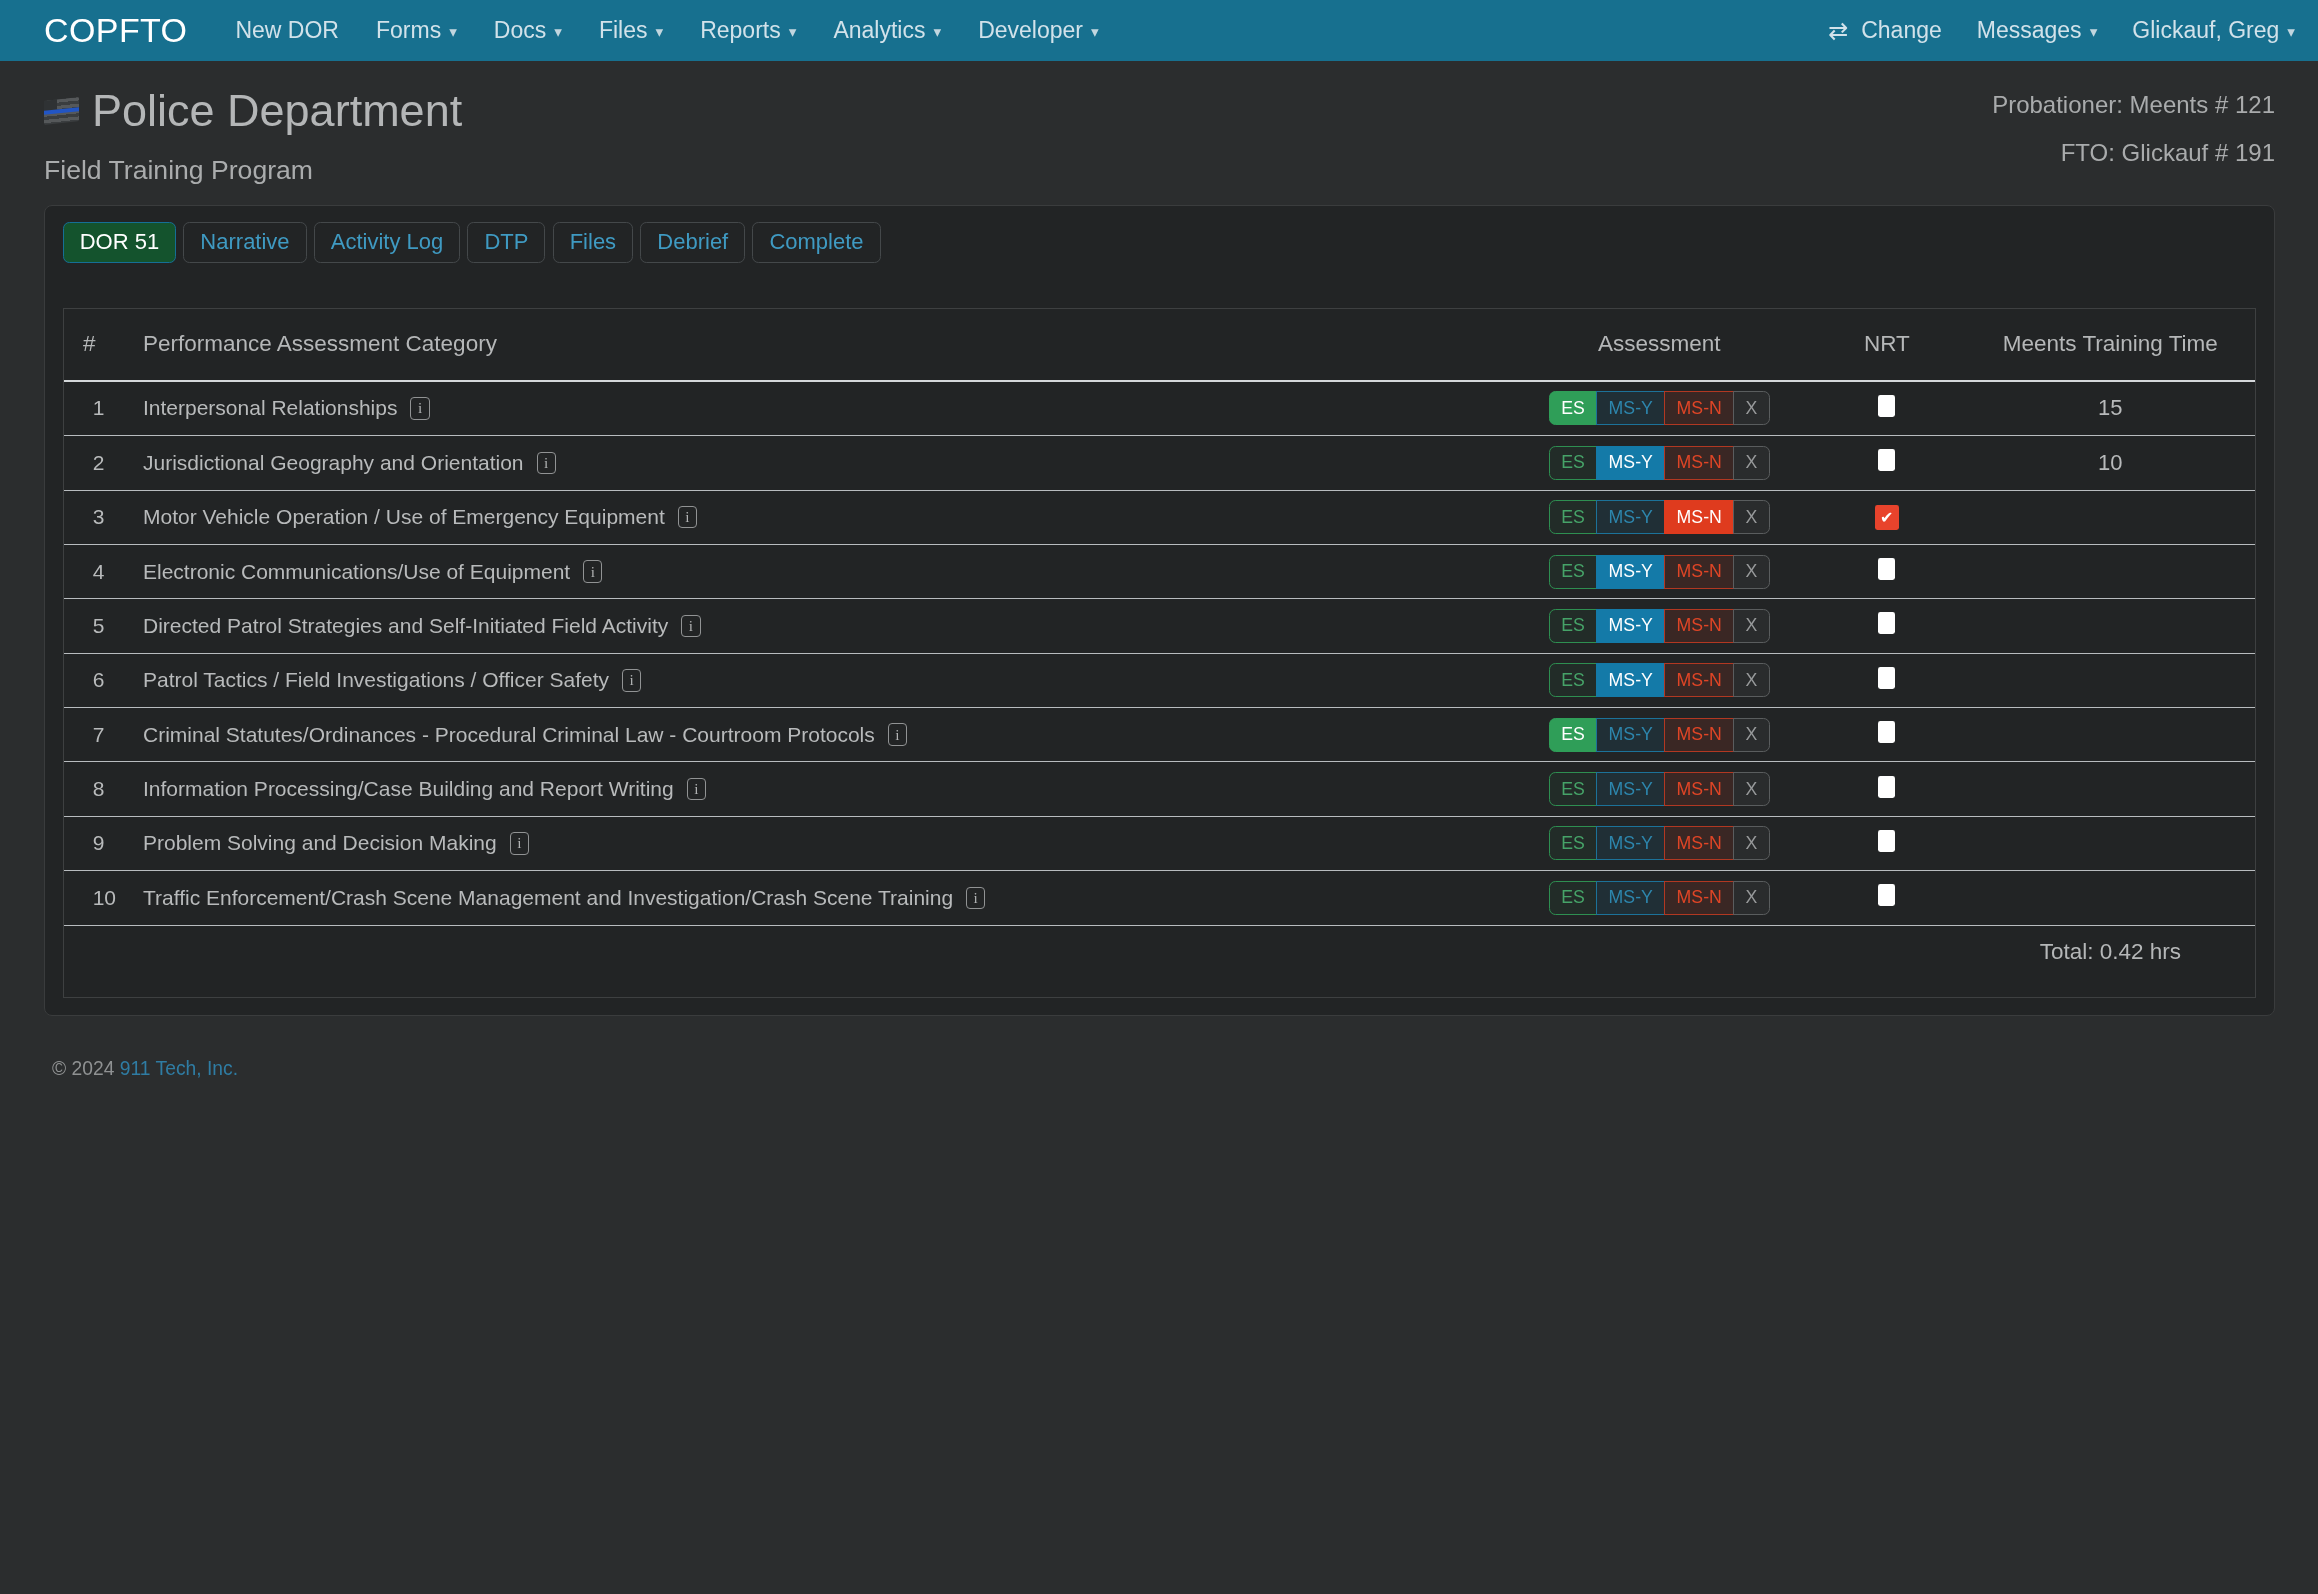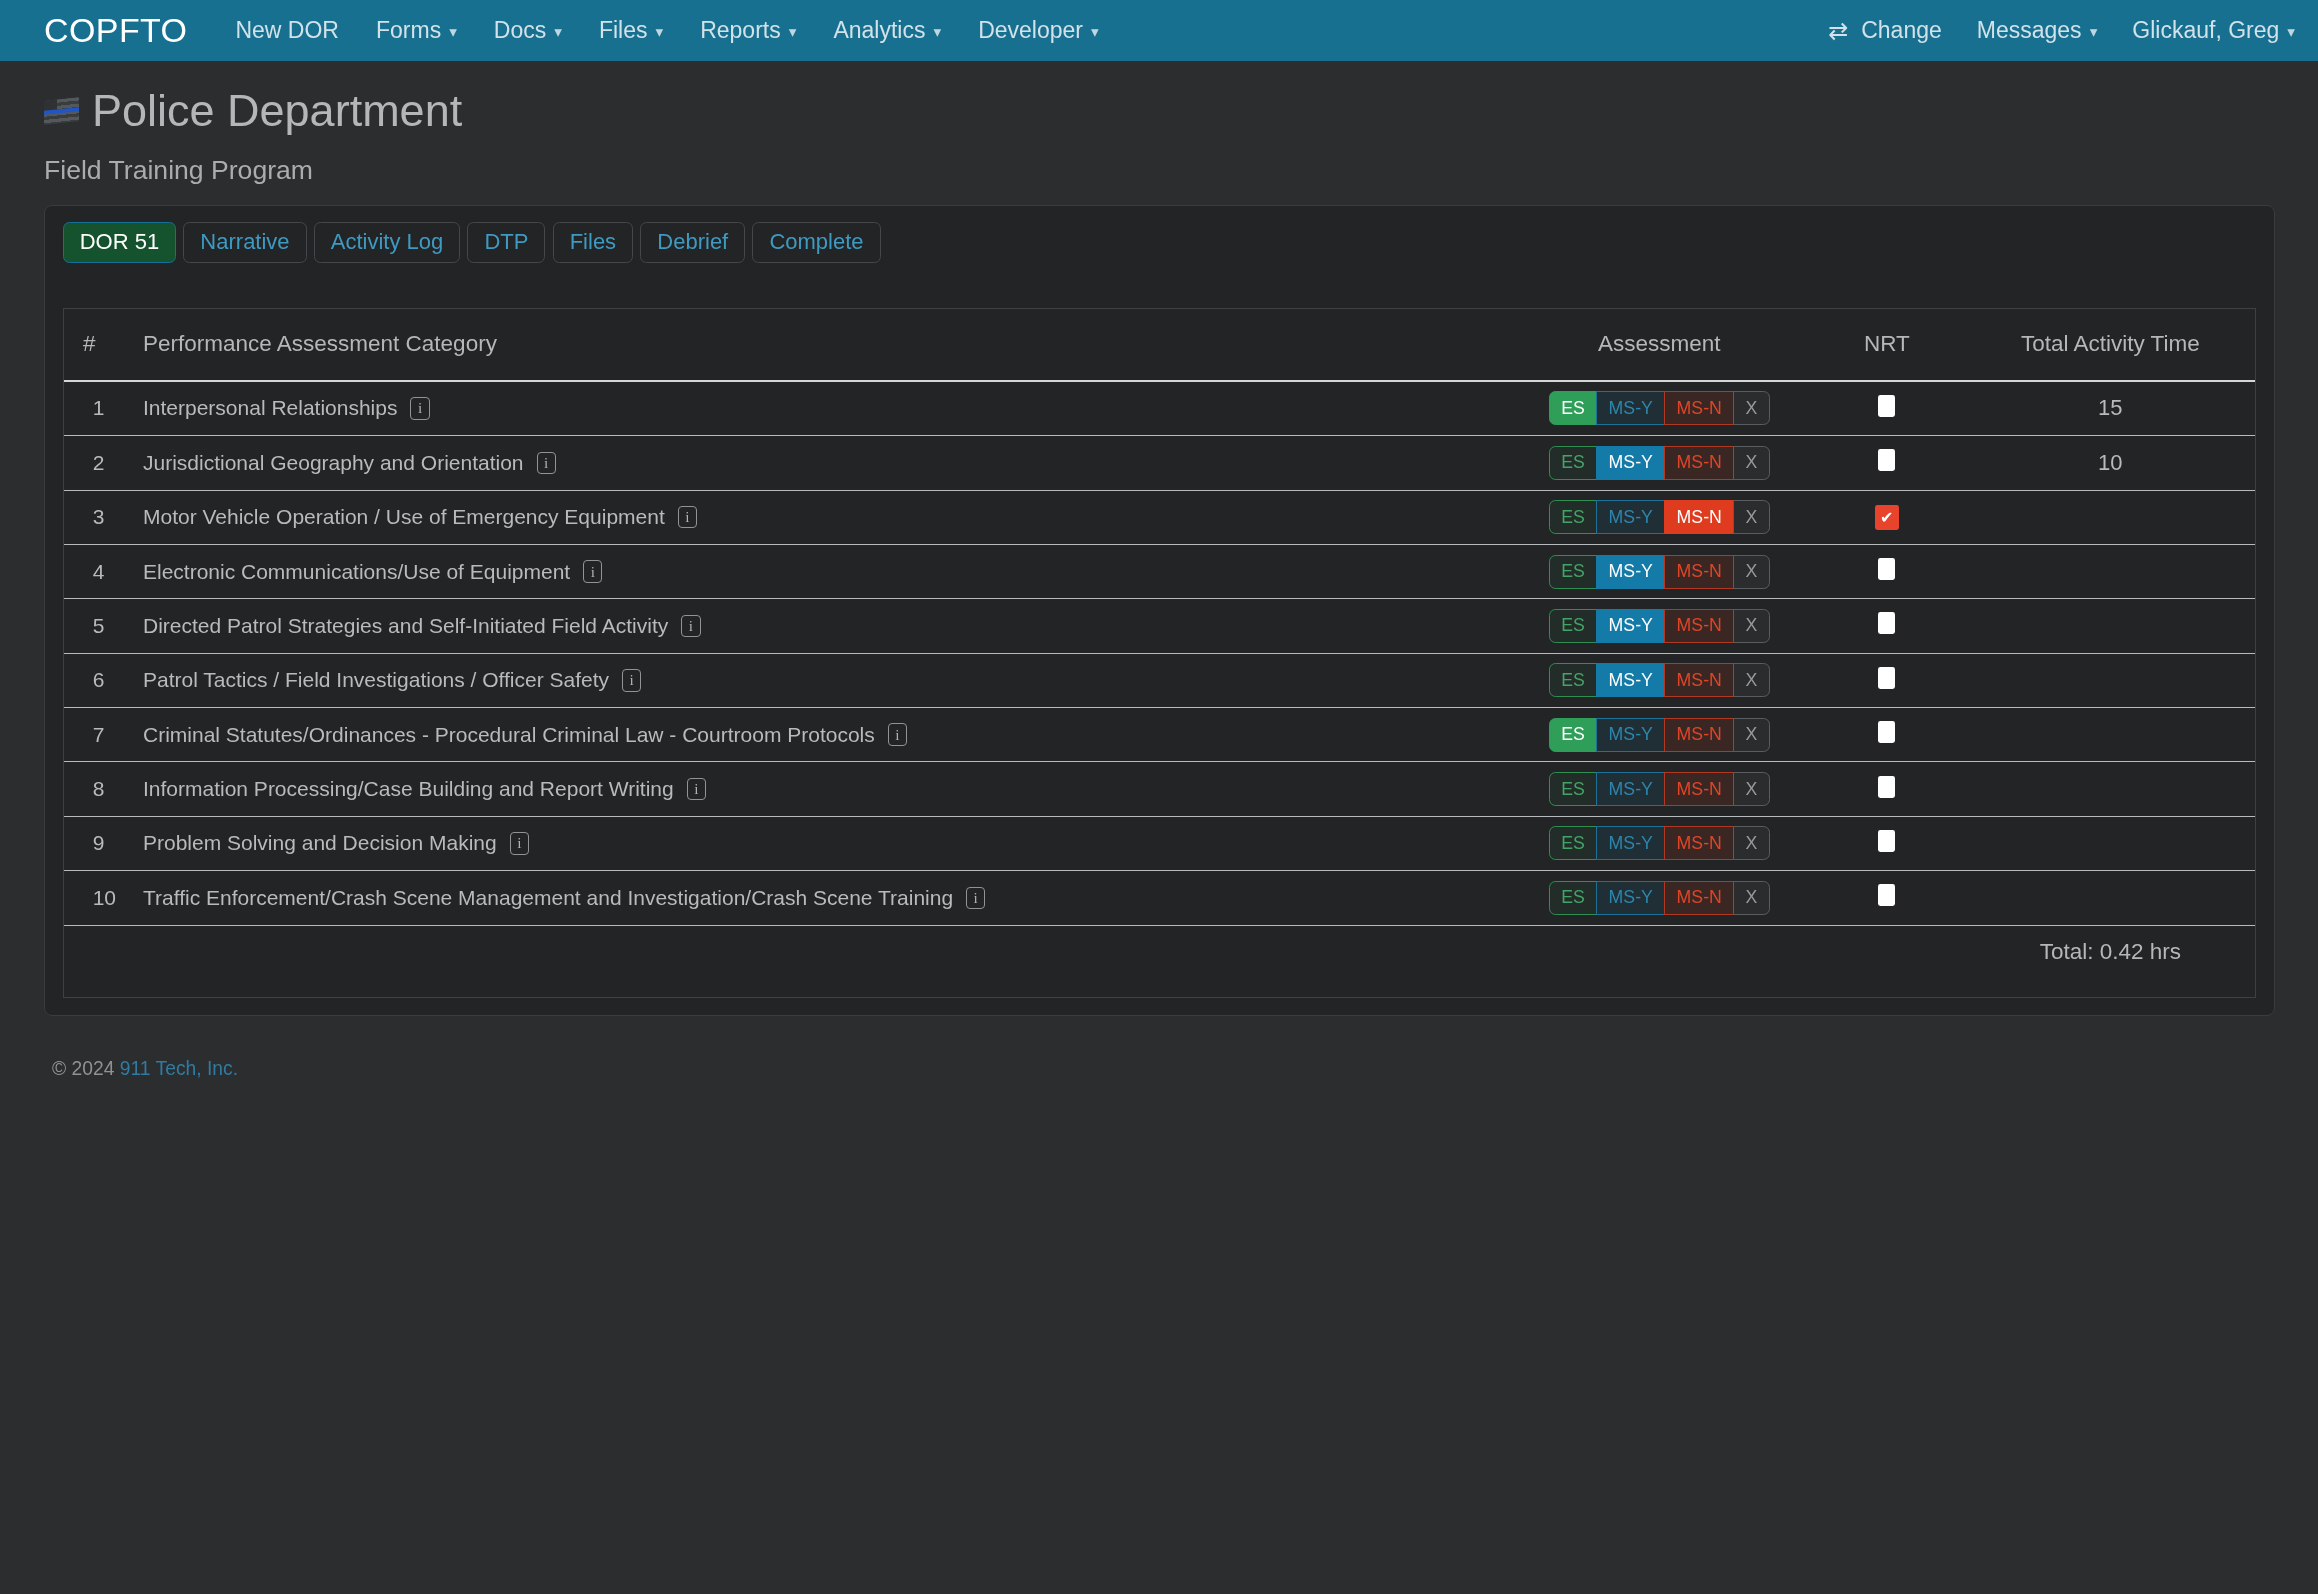--- a/index.html
+++ b/index.html
@@ -152,20 +152,24 @@
 </nav>
 
 <div class="page-wrap">
   <div class="page-header">
     <div class="ph-left">
       <div class="title-row">
         <span class="flag-icon"></span>
         <span class="page-title">Police Department</span>
       </div>
       <div class="page-subtitle">Field Training Program</div>
+    </div>
+    <div class="ph-right">
+      <div>Probationer: Meents # 121</div>
+      <div>FTO: Glickauf # 191</div>
     </div>
   </div>
 
   <div class="card">
     <div class="tabs">
         <button class="tab active">DOR 51</button>
         <button class="tab">Narrative</button>
         <button class="tab">Activity Log</button>
         <button class="tab">DTP</button>
         <button class="tab">Files</button>
@@ -181,21 +185,21 @@
             <col class="c-assess">
             <col class="c-nrt">
             <col class="c-total">
         </colgroup>
         <thead>
           <tr>
             <th>#</th>
             <th>Performance Assessment Category</th>
             <th class="center">Assessment</th>
             <th class="center">NRT</th>
-            <th class="center">Total Activity Time</th>
+            <th class="center">Meents Training Time</th>
           </tr>
         </thead>
         <tbody id="rows-body">
             <tr>
               <td class="num">1</td>
               <td>
                 <div class="cat-cell">
                   <span>Interpersonal Relationships</span>
                   <span class="info-icon">i</span>
                 </div>

